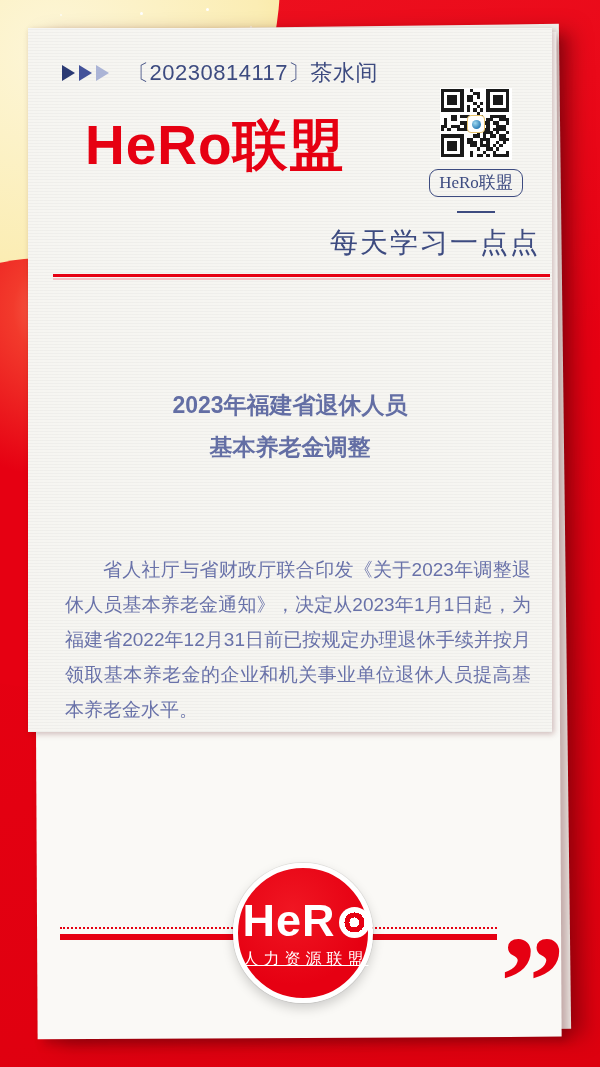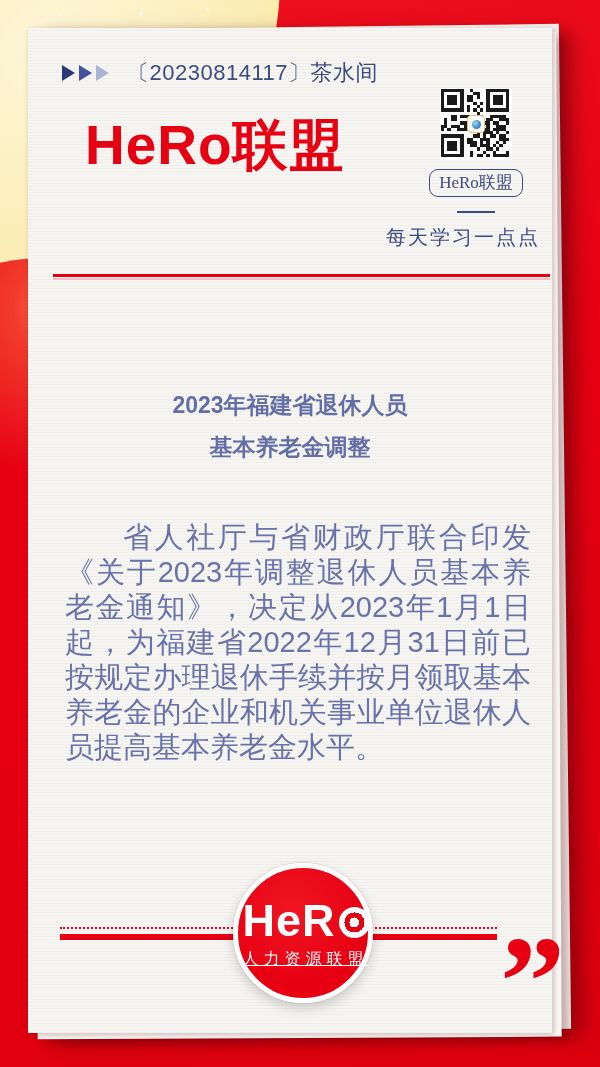--- a/index.html
+++ b/index.html
@@ -13,21 +13,21 @@
   .red-blob{position:absolute;left:-170px;top:258px;width:430px;height:430px;border-radius:50%;
       background:radial-gradient(circle at 55% 12%,#fa7a5e 0%,#f23a2c 12%,#e60012 38%);}
   .sparkle{position:absolute;border-radius:50%;background:#fff;}
 
   
   .sheet{position:absolute;left:28px;top:28px;width:524px;height:1005px;background:#f3f2ee;}
   .sheet-3{transform:translate(13px,-1px) rotate(-0.7deg);background:#efeee9;
       box-shadow:12px 8px 20px rgba(90,0,10,.5);}
   .sheet-2{transform:translate(7px,5px) rotate(-0.3deg);background:#faf9f6;
       box-shadow:6px 5px 10px rgba(90,0,10,.3);}
-  .card{position:absolute;left:28px;top:28px;width:524px;height:1005px;background-color:#f6f5f1;
+  .card{position:absolute;left:28px;top:28px;width:524px;height:704px;background-color:#f6f5f1;
       background-image:repeating-linear-gradient(0deg,rgba(110,110,120,.05) 0 1px,transparent 1px 3px),
                        repeating-linear-gradient(90deg,rgba(255,255,255,.05) 0 2px,transparent 2px 5px);
       box-shadow:2px 2px 6px rgba(80,0,8,.25);}
 
   
   .issue-row{position:absolute;left:34px;top:30px;display:flex;align-items:center;}
   .arrows{display:flex;align-items:center;margin-right:14px;}
   .arrow{width:0;height:0;border-top:8px solid transparent;border-bottom:8px solid transparent;margin-right:4px;}
   .arrow:nth-child(1){border-left:13px solid #2b3a74;}
   .arrow:nth-child(2){border-left:13px solid #43529a;}
@@ -42,32 +42,32 @@
   .qr-block{position:absolute;right:18px;top:60px;width:116px;display:flex;flex-direction:column;align-items:center;}
   .qr-box{width:70px;height:70px;background:#fff;padding:1px;position:relative;}
   .qr-box svg{display:block;}
   .qr-center{position:absolute;left:50%;top:50%;width:16px;height:16px;transform:translate(-50%,-50%);
       background:#fff;border-radius:4px;border:1px solid #e8c36a;display:flex;align-items:center;justify-content:center;}
   .qr-center i{display:block;width:9px;height:9px;border-radius:50%;
       background:radial-gradient(circle at 35% 35%,#9fd8ef 0%,#2e7fb8 70%);}
   .qr-label{margin-top:9px;font-family:"Liberation Serif","DejaVu Serif",serif;font-size:17px;color:#3d4b80;
       border:1.5px solid #3d4b80;border-radius:9px;padding:1px 9px 2px;}
   .qr-divider{margin-top:14px;width:38px;height:0;border-top:2px solid #3d4b80;}
-  .tagline{position:absolute;right:12px;top:196px;font-size:20px;color:#3d4b80;letter-spacing:2px;white-space:nowrap;}
+  .tagline{position:absolute;right:12px;top:196px;font-size:28px;color:#3d4b80;letter-spacing:2px;white-space:nowrap;}
 
   
   .red-rule{position:absolute;left:25px;top:246px;width:calc(100% - 27px);}
   .rule-main{height:3px;background:#e60012;}
   .rule-sub{height:2px;background:#f6bfc3;margin-top:1px;}
 
   
   .title{position:absolute;left:0;top:356px;width:100%;text-align:center;
          font-size:23px;line-height:42px;font-weight:700;color:#636ea4;margin:0;}
-  .body-text{position:absolute;left:37px;top:492px;width:466px;
-         font-size:29px;line-height:35px;color:#6972a9;text-align:justify;}
+  .body-text{position:absolute;left:37px;top:524px;width:466px;
+         font-size:19px;line-height:35px;color:#6972a9;text-align:justify;}
   .body-text p{margin:0 0 5px 0;text-indent:2em;}
 
   
   .deco-line{position:absolute;left:32px;top:899px;width:437px;}
   .dot-line{height:0;border-top:2px dotted #e60012;}
   .solid-line{height:6px;background:#e60012;margin-top:5px;}
   .logo-circle{position:absolute;left:205px;top:835px;width:140px;height:140px;border-radius:50%;
       background:radial-gradient(circle at 42% 32%,#f01622 0%,#e60012 65%);
       border:5px solid #fff;box-sizing:border-box;
       box-shadow:0 0 0 1px rgba(0,0,0,.07),0 5px 12px rgba(0,0,0,.18);

